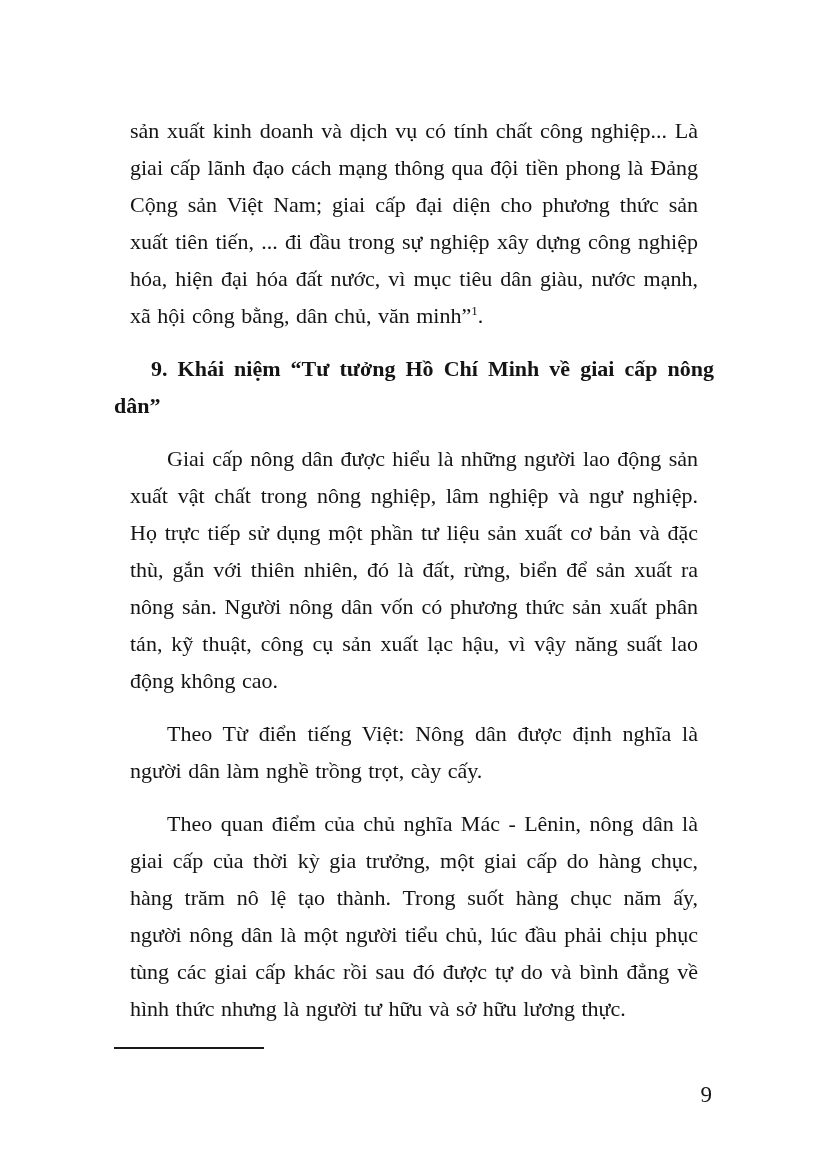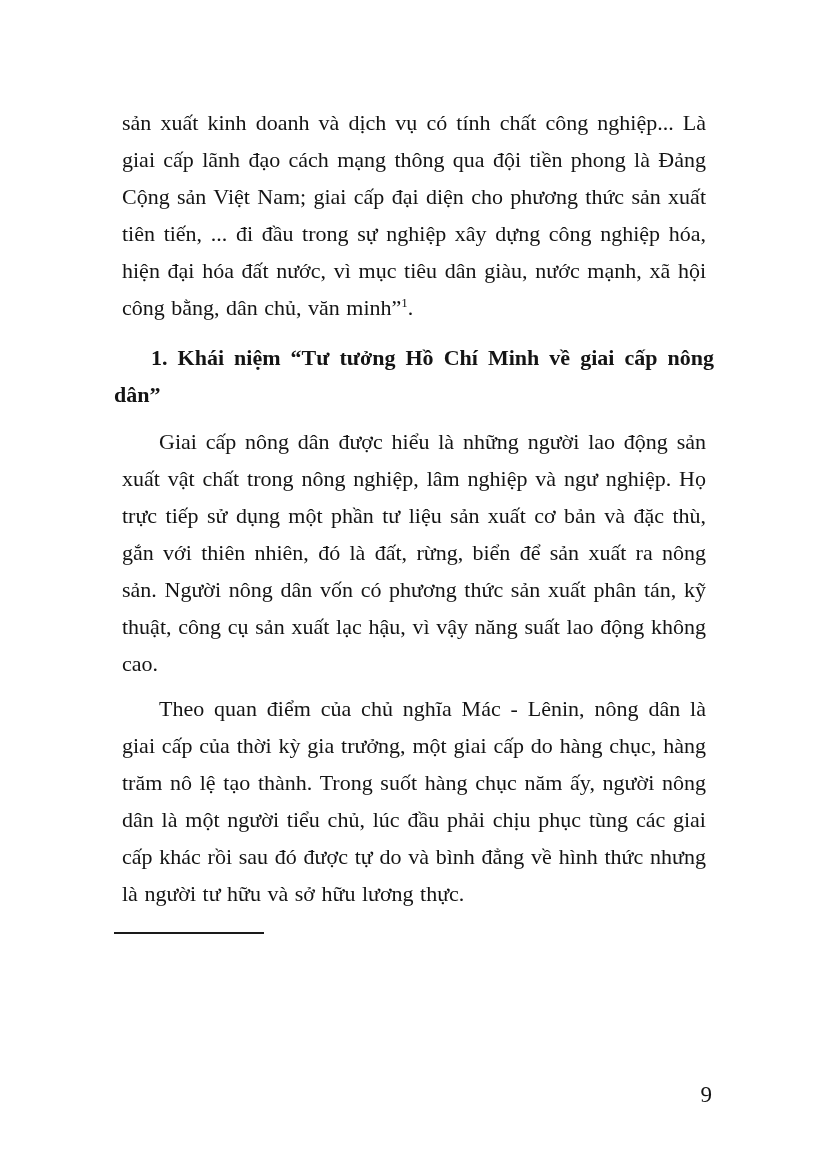--- a/index.html
+++ b/index.html
@@ -16,21 +16,21 @@
     color: #141414;
     overflow: hidden;
   }
   .text-block {
     position: absolute;
     left: 114px;
     top: 96px;
     width: 600px;
   }
   p.body {
-    margin: 8px;
+    margin: 16px;
     font-size: 22px;
     line-height: 37px;
     text-align: justify;
     text-indent: 37px;
     word-spacing: 1px;
   }
   p.body.no-indent {
     text-indent: 0;
   }
   .fn-ref {
@@ -68,24 +68,25 @@
   }
 </style>
 </head>
 <body>
 
 <div class="page">
   <main class="text-block">
 
     <p class="body no-indent"><span>sản xuất kinh doanh và dịch vụ có tính chất công nghiệp... Là giai cấp lãnh đạo cách mạng thông qua đội tiền phong là Đảng Cộng sản Việt Nam; giai cấp đại diện cho phương thức sản xuất tiên tiến, ... đi đầu trong sự nghiệp xây dựng công nghiệp hóa, hiện đại hóa đất nước, vì mục tiêu dân giàu, nước mạnh, xã hội công bằng, dân chủ, văn minh”</span><sup class="fn-ref">1</sup><span>.</span></p>
 
-    <h2 class="heading">1. Khái niệm “Tư tưởng Hồ Chí Minh về giai cấp nông dân”</h2>
+    <h2 class="heading">9. Khái niệm “Tư tưởng Hồ Chí Minh về giai cấp nông dân”</h2>
 
     <p class="body">Giai cấp nông dân được hiểu là những người lao động sản xuất vật chất trong nông nghiệp, lâm nghiệp và ngư nghiệp. Họ trực tiếp sử dụng một phần tư liệu sản xuất cơ bản và đặc thù, gắn với thiên nhiên, đó là đất, rừng, biển để sản xuất ra nông sản. Người nông dân vốn có phương thức sản xuất phân tán, kỹ thuật, công cụ sản xuất lạc hậu, vì vậy năng suất lao động không cao.</p>
 
+    <p class="body">Theo Từ điển tiếng Việt: Nông dân được định nghĩa là người dân làm nghề trồng trọt, cày cấy.</p>
 
     <p class="body">Theo quan điểm của chủ nghĩa Mác - Lênin, nông dân là giai cấp của thời kỳ gia trưởng, một giai cấp do hàng chục, hàng trăm nô lệ tạo thành. Trong suốt hàng chục năm ấy, người nông dân là một người tiểu chủ, lúc đầu phải chịu phục tùng các giai cấp khác rồi sau đó được tự do và bình đẳng về hình thức nhưng là người tư hữu và sở hữu lương thực.</p>
 
     <div class="footnote-sep"></div>
 
 
   </main>
 
   <div class="page-number">9</div>
 </div>

